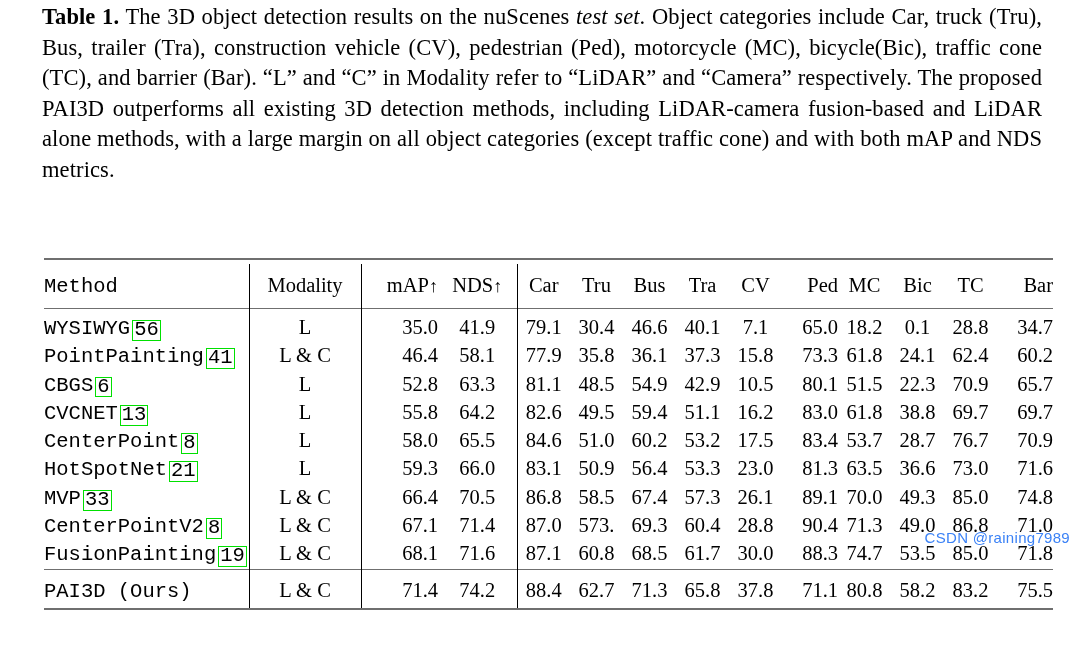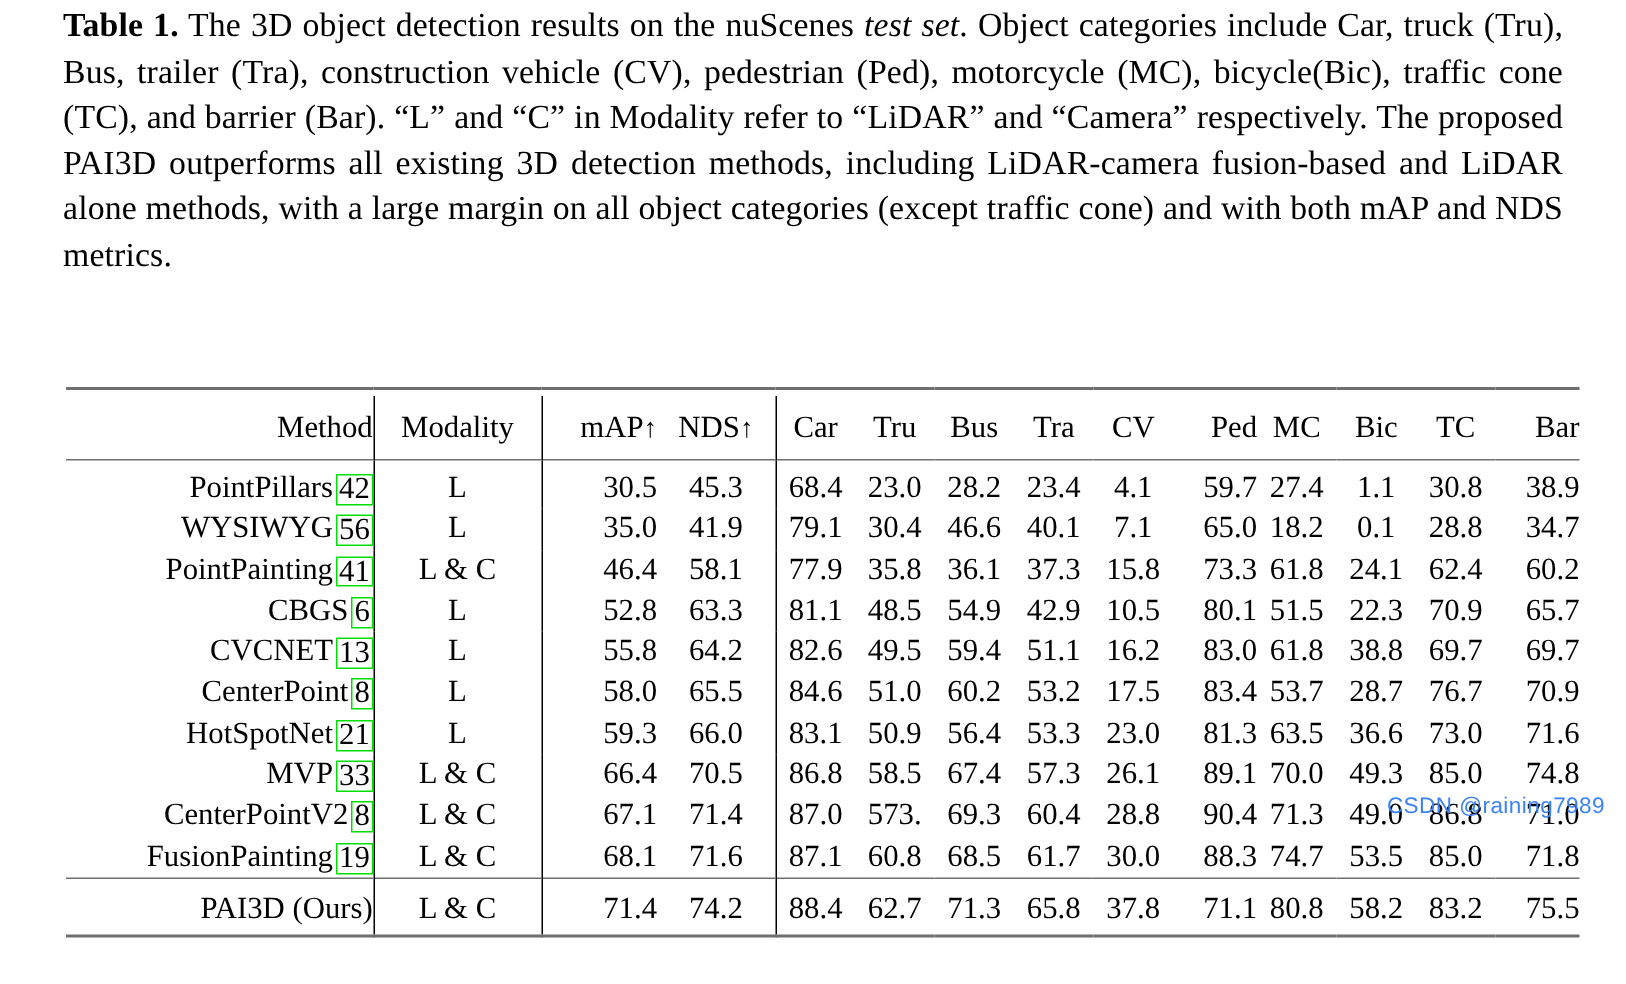--- a/index.html
+++ b/index.html
@@ -82,21 +82,21 @@
   }
   tr.last td {
     height: 33px;
     line-height: 33px;
     margin-top: 20px;
   }
 
   
   .vsep-l { border-left: 1.5px solid #000; }
 
-  .c-method  { width: 205px; text-align: right;   padding-left: 6px; }
+  .c-method  { width: 205px; text-align: left;   padding-left: 6px; font-family: Liberation Mono, monospace; }
   .c-modal   { width: 112px; text-align: center; }
   .c-map     { width: 77px;  text-align: right; }
   .c-nds     { width: 79px;  text-align: center; }
   .c-num     { width: 53px;  text-align: center; }
   .c-num-w   { width: 56px;  text-align: right; }
 
   .hdr-bold { font-weight: bold; }
   .bold { font-weight: bold; }
 
   .arrow { font-size: 18px; }
@@ -172,36 +172,20 @@
           <td class="c-num-w">Bar</td>
         </tr>
         <tr class="rule-head">
           <td></td>
           <td class="vsep-l"></td>
           <td class="vsep-l"></td>
           <td></td>
           <td class="vsep-l" colspan="10"></td>
         </tr>
 
-      <tr class="body">
-            <td class="c-method"><span>PointPillars</span><span class="cite">42</span></td>
-            <td class="c-modal vsep-l">L</td>
-            <td class="c-map vsep-l">30.5</td>
-            <td class="c-nds">45.3</td>
-            <td class="c-num vsep-l">68.4</td>
-            <td class="c-num">23.0</td>
-            <td class="c-num">28.2</td>
-            <td class="c-num">23.4</td>
-            <td class="c-num">4.1</td>
-            <td class="c-num-w">59.7</td>
-            <td class="c-num">27.4</td>
-            <td class="c-num">1.1</td>
-            <td class="c-num">30.8</td>
-            <td class="c-num-w">38.9</td>
-          </tr>
           <tr class="body">
             <td class="c-method"><span>WYSIWYG</span><span class="cite">56</span></td>
             <td class="c-modal vsep-l">L</td>
             <td class="c-map vsep-l">35.0</td>
             <td class="c-nds">41.9</td>
             <td class="c-num vsep-l">79.1</td>
             <td class="c-num">30.4</td>
             <td class="c-num">46.6</td>
             <td class="c-num">40.1</td>
             <td class="c-num">7.1</td>

